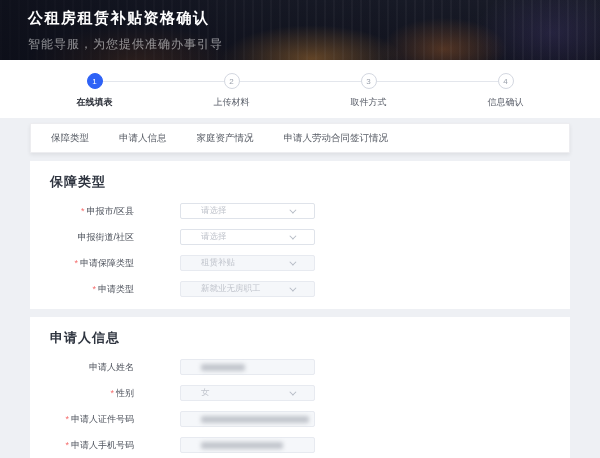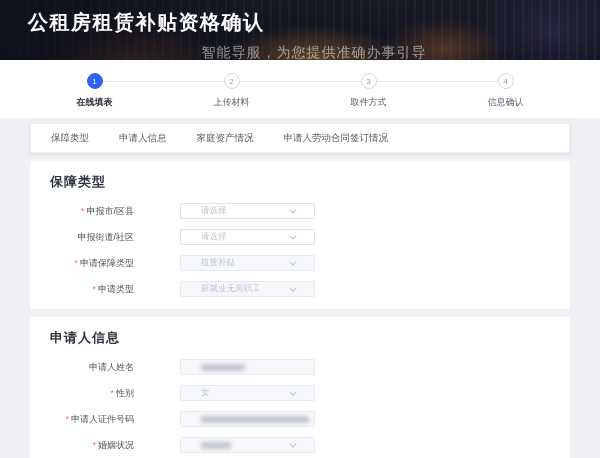--- a/index.html
+++ b/index.html
@@ -15,22 +15,22 @@
     height:60px; padding:9px 0 0 28px; position:relative; overflow:hidden;
     background:
       linear-gradient(90deg, rgba(12,14,24,0.82) 0%, rgba(12,14,24,0.40) 45%, rgba(12,14,24,0.18) 100%),
       repeating-linear-gradient(90deg, rgba(255,255,255,0.05) 0 2px, rgba(0,0,0,0) 2px 9px),
       radial-gradient(ellipse 130px 48px at 52% 98%, rgba(255,165,60,0.55), rgba(0,0,0,0) 70%),
       radial-gradient(ellipse 90px 45px at 74% 82%, rgba(255,140,50,0.38), rgba(0,0,0,0) 70%),
       radial-gradient(ellipse 150px 55px at 22% 105%, rgba(235,125,40,0.34), rgba(0,0,0,0) 70%),
       radial-gradient(ellipse 110px 70px at 92% 55%, rgba(120,95,200,0.22), rgba(0,0,0,0) 70%),
       linear-gradient(180deg,#1c1f2c 0%,#121420 100%);
   }
-  .banner-title{ font-size:20px; font-weight:bold; color:#ffffff; letter-spacing:1.5px; }
-  .banner-subtitle{ font-size:14px; color:rgba(255,255,255,0.52); margin-top:8px; letter-spacing:1px;text-align:center; }
+  .banner-title{ font-size:15px; font-weight:bold; color:#ffffff; letter-spacing:1.5px; }
+  .banner-subtitle{ font-size:12px; color:rgba(255,255,255,0.52); margin-top:8px; letter-spacing:1px; }
 
   
   .stepper-band{ background:#ffffff; height:58px; }
   .stepper{ position:relative; width:548px; margin:0 auto; padding-top:13px; display:flex; }
   .step-line{ position:absolute; top:21px; left:68px; right:68px; height:1px; background:#e3e6ec; }
   .step{ flex:1; display:flex; flex-direction:column; align-items:center; position:relative; }
   .step-circle{
     width:16px; height:16px; border-radius:50%; background:#fff; border:1px solid #d4d8e1;
     color:#9aa0ab; font-size:8px; display:flex; align-items:center; justify-content:center;
     position:relative; z-index:1;
@@ -165,20 +165,26 @@
     </div>
   </div>
 
   <div class="form-row">
     <div class="form-label"><span class="req">*</span><span>申请人证件号码</span></div>
     <div class="field disabled">
       <span class="redacted-blob blob-cert"></span>
     </div>
   </div>
 
+  <div class="form-row">
+    <div class="form-label"><span class="req">*</span><span>申请人手机号码</span></div>
+    <div class="field disabled">
+      <span class="redacted-blob blob-phone"></span>
+    </div>
+  </div>
 
   <div class="form-row">
     <div class="form-label"><span class="req">*</span><span>婚姻状况</span></div>
     <div class="field disabled">
       <span class="redacted-blob blob-marital"></span>
       <span class="chevron-icon"></span>
     </div>
   </div>
 
 </div>

